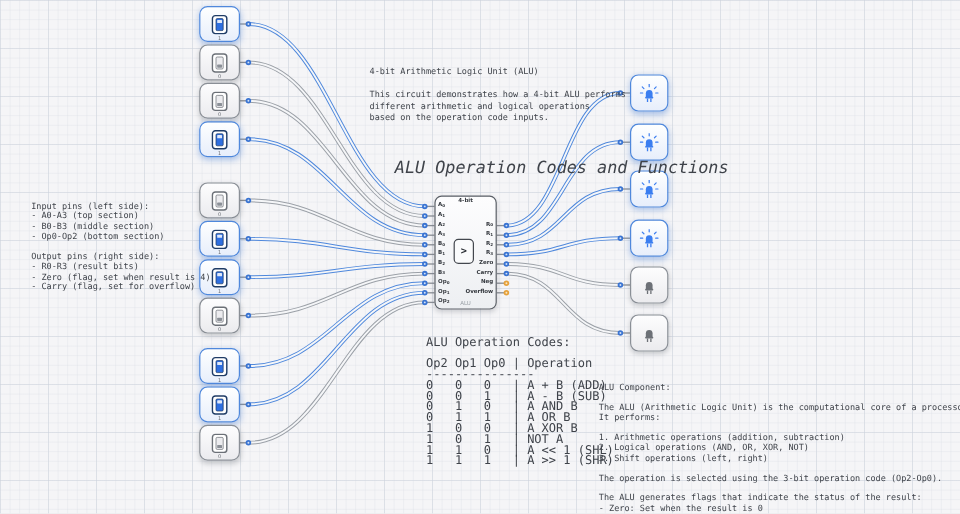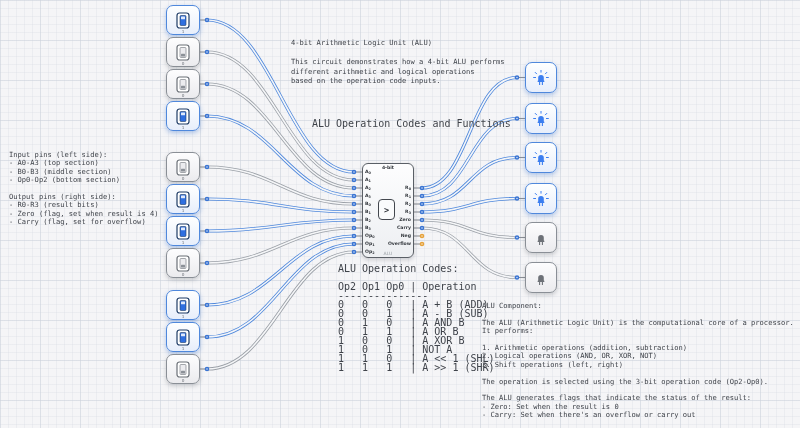--- a/index.html
+++ b/index.html
@@ -26,23 +26,23 @@
   }
   .alu-title{position:absolute;top:2px;left:0;right:0;text-align:center;font:700 4.8px "DejaVu Sans",sans-serif;color:#33373d;}
   .alu-name{position:absolute;bottom:2px;left:0;right:0;text-align:center;font:4.8px "DejaVu Sans",sans-serif;color:#9aa0a6;}
   .alu-icon{
     position:absolute;left:378px;top:199px;width:17px;height:21px;border:1.3px solid #43474e;border-radius:4px;
     background:#fafbfc;display:flex;align-items:center;justify-content:center;
     font:700 8.5px "DejaVu Sans Mono",monospace;color:#2b2f35;box-sizing:border-box;
   }
   .pin{position:absolute;font:700 4.6px "DejaVu Sans",sans-serif;color:#33373d;white-space:nowrap;}
   .pin sub{font-size:3.4px;vertical-align:-0.6px;}
-  .txt{position:absolute;margin:0;font:7.1px/8.4px "DejaVu Sans Mono",monospace;color:#3f434a;white-space:pre;}
+  .txt{position:absolute;margin:17px;font:7.1px/8.4px "DejaVu Sans Mono",monospace;color:#3f434a;white-space:pre;}
   #title-block{left:291px;top:38px;line-height:9.5px;}
-  #codes-caption{left:312px;top:118px;font-size:10px;line-height:11px;}
+  #codes-caption{left:312px;top:118px;font-size:14px;line-height:11px;font-style:italic;}
   #left-block{left:9px;top:151px;}
   #table-block{left:338px;top:264px;font-size:10px;line-height:9px;}
   #right-block{left:482px;top:302px;}
 </style>
 </head>
 <body>
 
 <div class="canvas">
 
   <svg class="wires" id="wire-layer">

